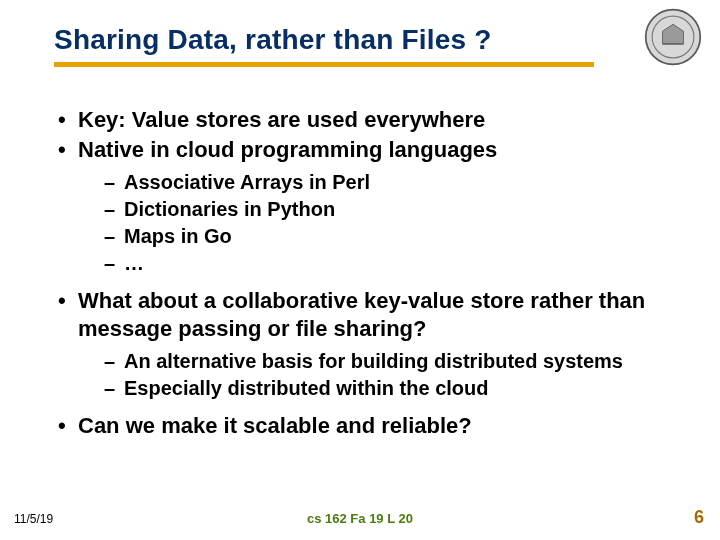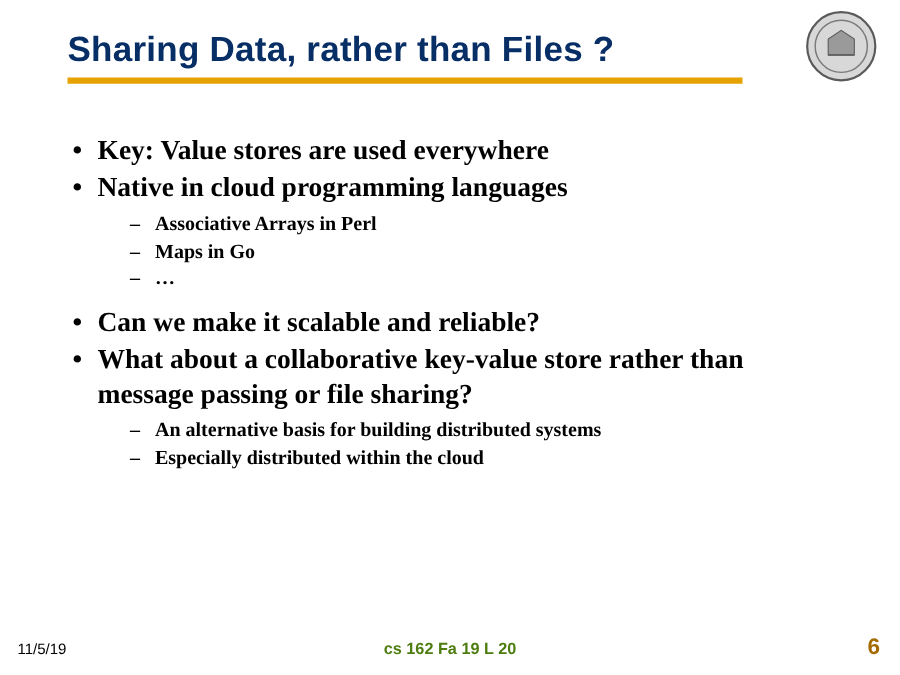--- a/index.html
+++ b/index.html
@@ -4,25 +4,25 @@
 <style>
   * { margin: 0; padding: 0; box-sizing: border-box; }
   html, body { width: 720px; height: 540px; background: #fff; font-family: Arial, Helvetica, sans-serif; color: #000; }
   .slide { position: relative; width: 720px; height: 540px; }
   .header { position: absolute; top: 24px; left: 54px; right: 54px; }
   .title { font-size: 28px; font-weight: bold; color: #072e65; letter-spacing: 0.2px; }
   .rule { margin-top: 6px; height: 5px; background: #e5a200; width: 540px; }
   .seal { position: absolute; top: 8px; right: 18px; width: 58px; height: 58px; }
   .seal svg { width: 58px; height: 58px; }
   .content { position: absolute; top: 106px; left: 58px; right: 54px; }
-  ul.level1 { list-style: none; font-family: Liberation Serif, serif; }
+  ul.level1 { list-style: none; }
   ul.level1 > li { position: relative; padding-left: 20px; font-size: 22px; font-weight: bold; line-height: 1.25; margin-bottom: 2px; }
   ul.level1 > li::before { content: "•"; position: absolute; left: 0; top: 0; font-size: 22px; font-weight: bold; }
   ul.level2 { list-style: none; margin: 6px 0 10px 26px; }
-  ul.level2 > li { position: relative; padding-left: 20px; font-size: 16px; font-weight: bold; line-height: 1.35; }
+  ul.level2 > li { position: relative; padding-left: 20px; font-size: 20px; font-weight: bold; line-height: 1.35; }
   ul.level2 > li::before { content: "–"; position: absolute; left: 0; top: 0; }
   .footer-date { position: absolute; left: 14px; bottom: 14px; font-size: 12px; font-weight: normal; }
   .footer-center { position: absolute; left: 0; right: 0; bottom: 14px; text-align: center; font-size: 13px; font-weight: bold; color: #4d7c0f; }
   .footer-page { position: absolute; right: 16px; bottom: 12px; font-size: 18px; font-weight: bold; color: #a36b00; }
 </style>
 </head>
 <body>
 
 <div class="slide">
 
@@ -42,33 +42,34 @@
 
   <div class="content">
     <ul class="level1">
       <li>
         <span>Key: Value stores are used everywhere</span>
       </li>
       <li>
         <span>Native in cloud programming languages</span>
         <ul class="level2">
           <li>Associative Arrays in Perl</li>
+          <li>Dictionaries in Python</li>
           <li>Maps in Go</li>
           <li>…</li>
         </ul>
-      </li>
-      <li>
-        <span>Can we make it scalable and reliable?</span>
       </li>
       <li>
         <span>What about a collaborative key-value store rather than message passing or file sharing?</span>
         <ul class="level2">
           <li>An alternative basis for building distributed systems</li>
           <li>Especially distributed within the cloud</li>
         </ul>
+      </li>
+      <li>
+        <span>Can we make it scalable and reliable?</span>
       </li>
     </ul>
   </div>
 
   <div class="footer-date">11/5/19</div>
   <div class="footer-center">cs 162 Fa 19 L 20</div>
   <div class="footer-page">6</div>
 
 </div>
 

